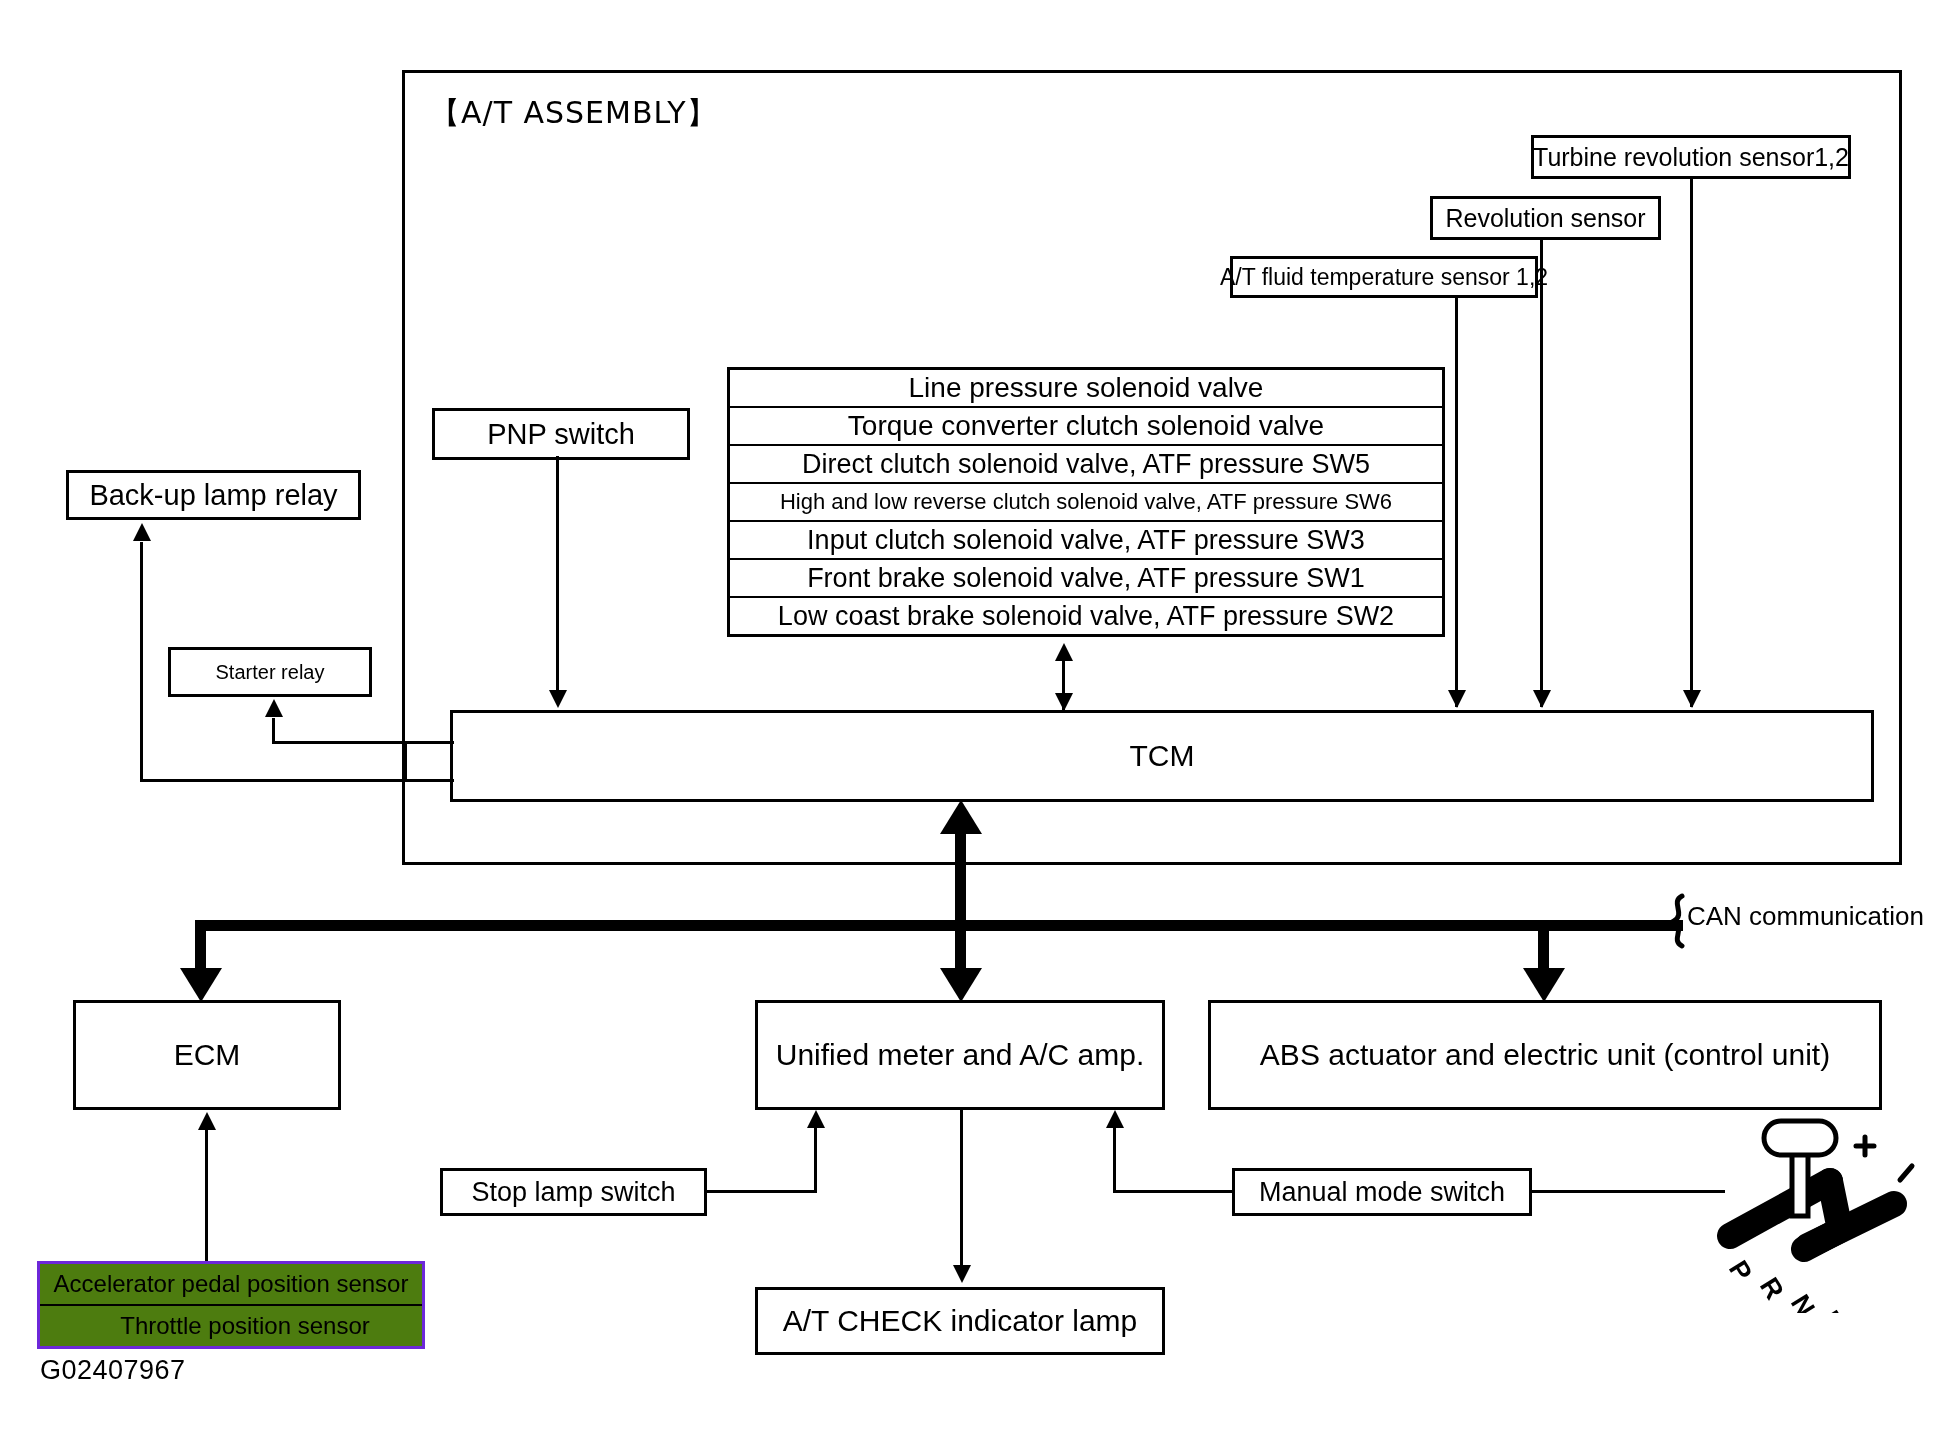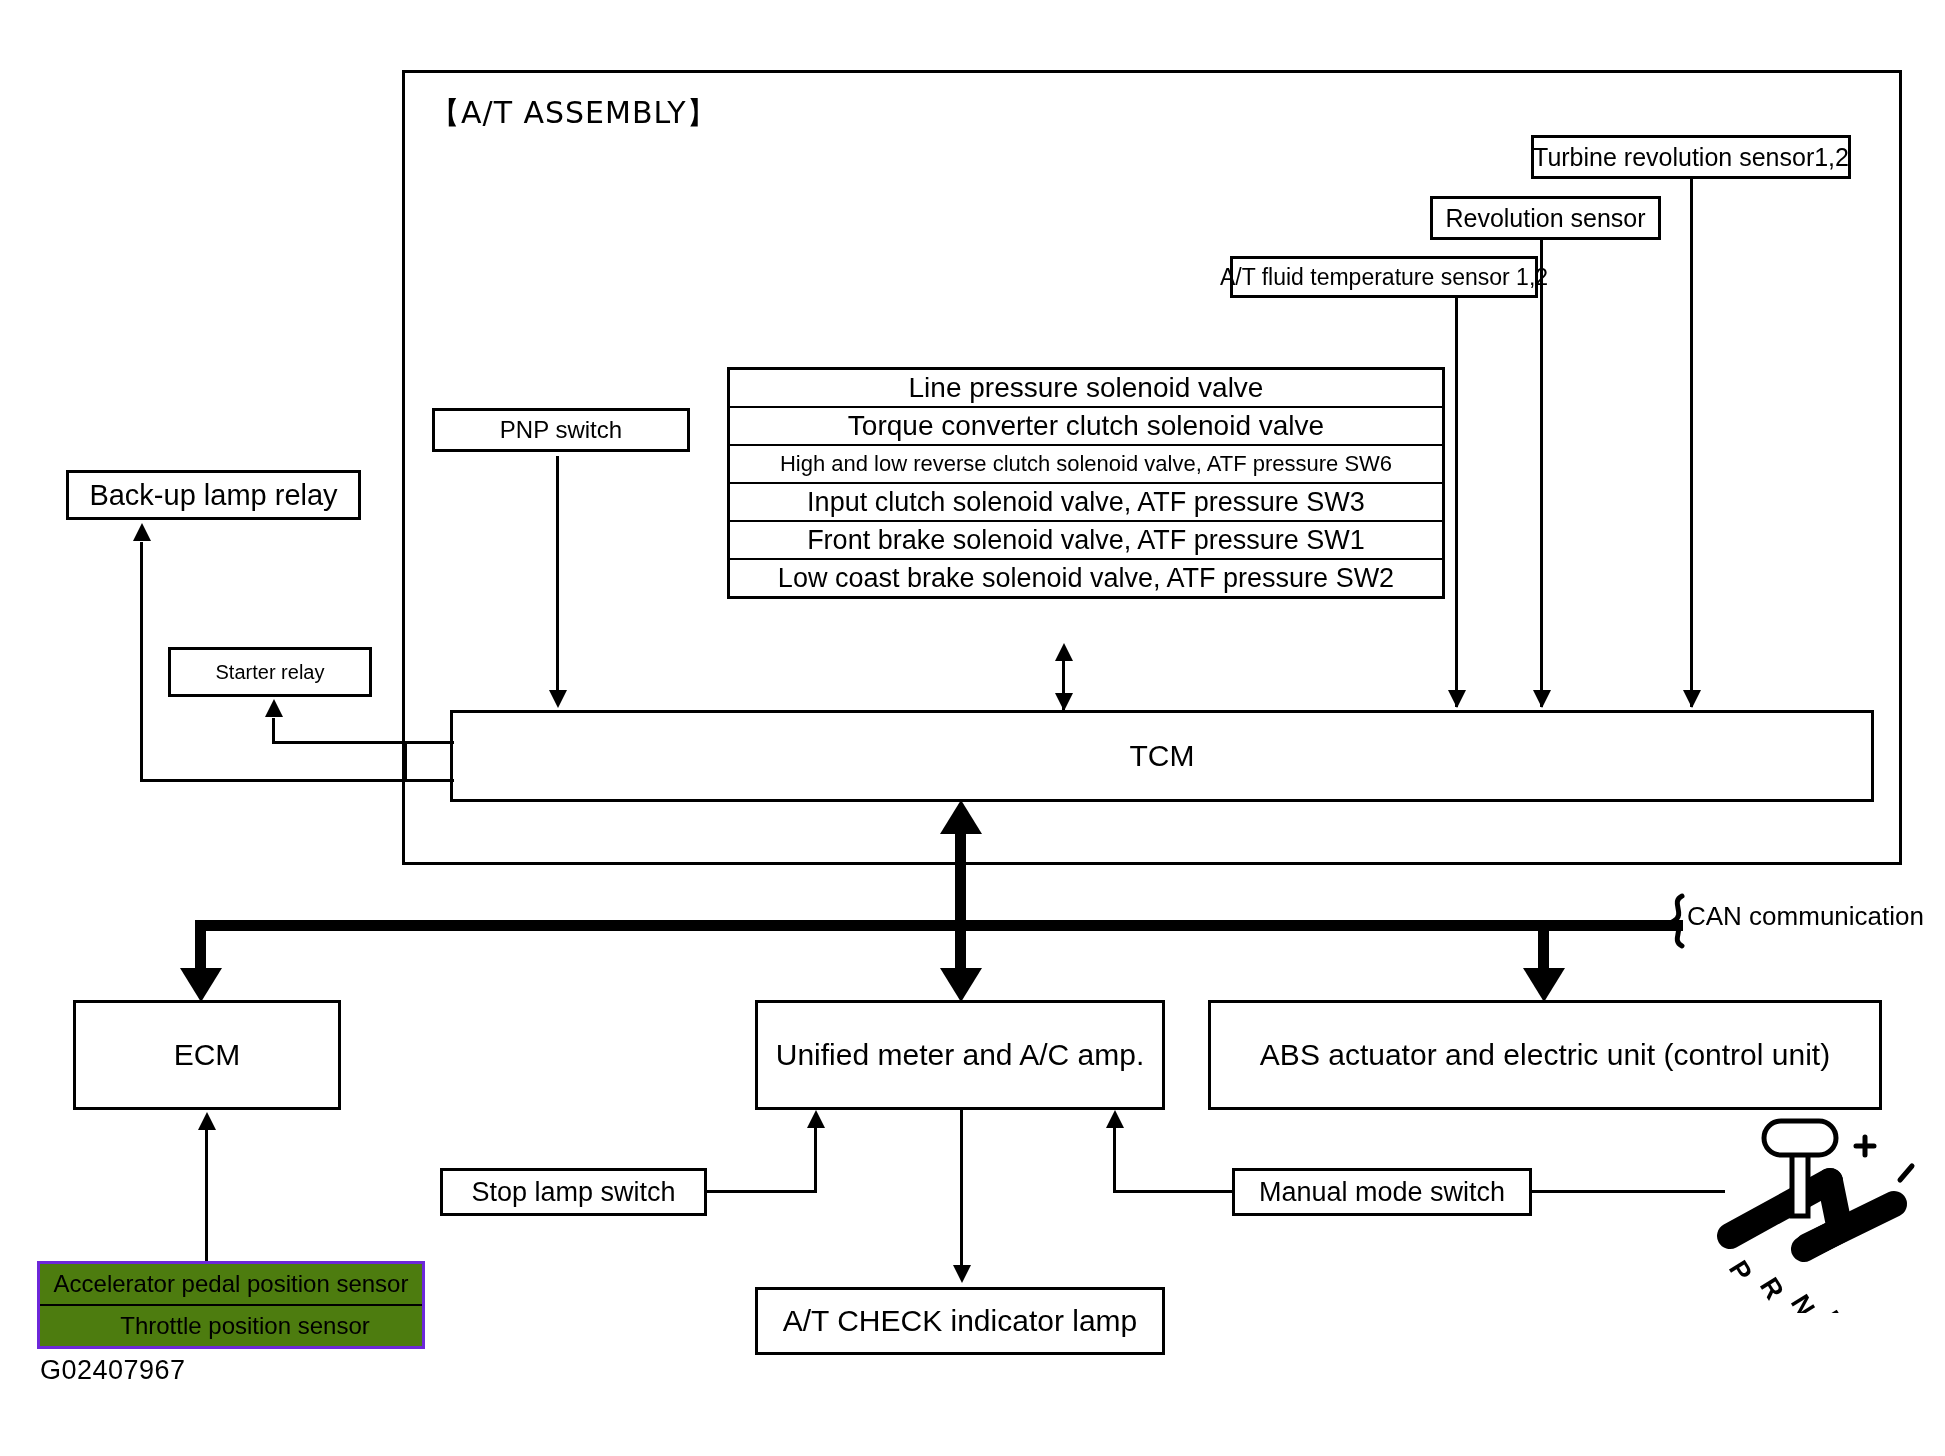--- a/index.html
+++ b/index.html
@@ -165,31 +165,32 @@
   <div class="vline" style="left:1540px; top:240px; height:467px;"></div>
   <div class="arrow-down" style="left:1533px; top:690px;"></div>
 
   <div class="box" style="left:1230px; top:256px; width:308px; height:42px; font-size:23px;">A/T fluid temperature sensor 1,2</div>
   <div class="vline" style="left:1455px; top:298px; height:409px;"></div>
   <div class="arrow-down" style="left:1448px; top:690px;"></div>
 
   <div id="solenoid-table">
     <div class="sv-row" style="font-size:28px;">Line pressure solenoid valve</div>
     <div class="sv-row" style="font-size:28px;">Torque converter clutch solenoid valve</div>
+    <div class="sv-row" style="font-size:27px;">Direct clutch solenoid valve, ATF pressure SW5</div>
     <div class="sv-row" style="font-size:22px;">High and low reverse clutch solenoid valve, ATF pressure SW6</div>
     <div class="sv-row" style="font-size:27px;">Input clutch solenoid valve,  ATF pressure SW3</div>
     <div class="sv-row" style="font-size:27px;">Front brake solenoid valve, ATF pressure SW1</div>
     <div class="sv-row" style="font-size:27px;">Low coast brake solenoid valve, ATF pressure SW2</div>
   </div>
 
   <div class="vline" style="left:1062px; top:648px; height:64px;"></div>
   <div class="arrow-up" style="left:1055px; top:643px;"></div>
   <div class="arrow-down" style="left:1055px; top:693px;"></div>
 
-  <div class="box" style="left:432px; top:408px; width:258px; height:44px; font-size:24px;">PNP switch</div>
+  <div class="box" style="left:432px; top:408px; width:258px; height:52px; font-size:29px;">PNP switch</div>
   <div class="vline" style="left:556px; top:456px; height:245px;"></div>
   <div class="arrow-down" style="left:549px; top:690px;"></div>
 
   <div class="box" style="left:450px; top:710px; width:1424px; height:92px; font-size:30px;">TCM</div>
 
   <div class="box" style="left:66px; top:470px; width:295px; height:50px; font-size:29px;">Back-up lamp relay</div>
   <div class="box" style="left:168px; top:647px; width:204px; height:50px; font-size:20px;">Starter relay</div>
 
   <div class="hline" style="left:140px; top:779px; width:312px;"></div>
   <div class="vline" style="left:140px; top:542px; height:240px;"></div>

